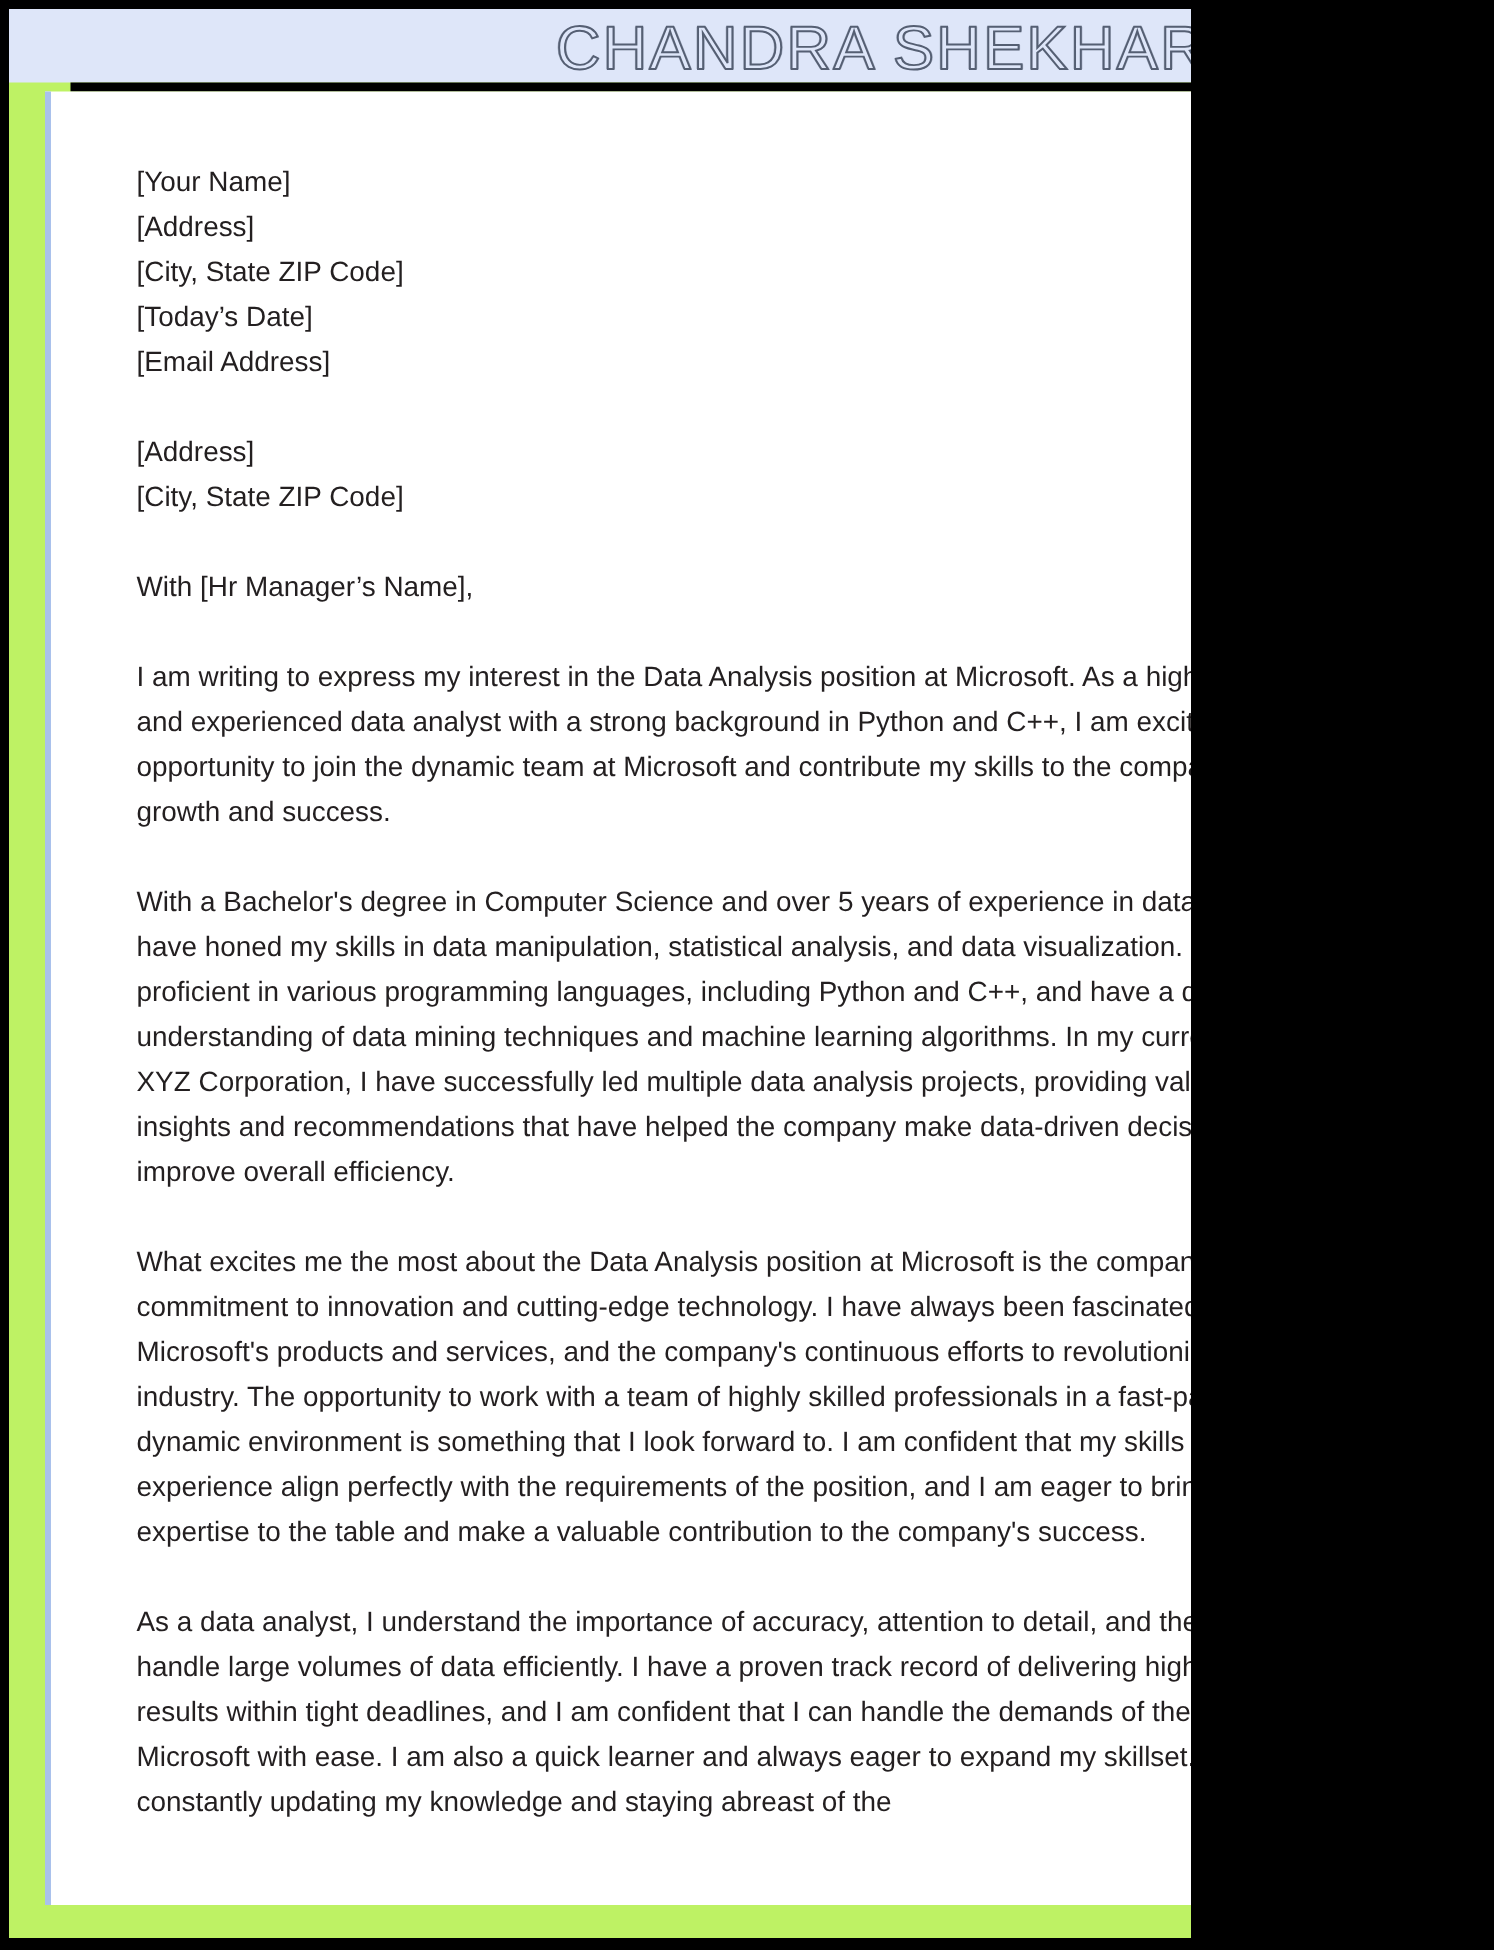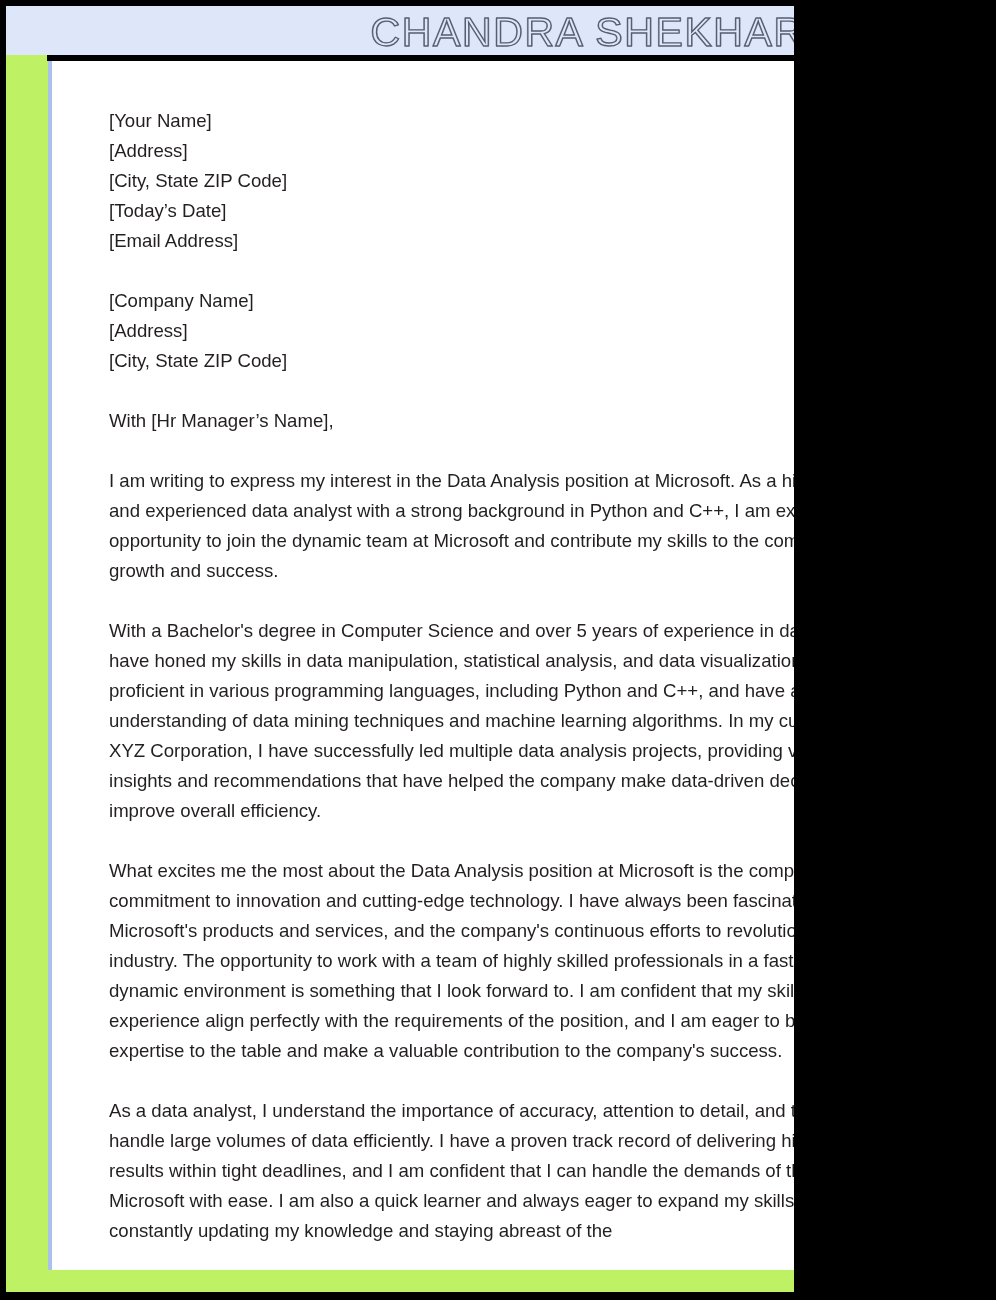--- a/index.html
+++ b/index.html
@@ -70,21 +70,21 @@
     left: 41px;
     top: 49px;
     width: 943px;
     height: 6px;
     background: #000000;
   }
 
   
   #page {
     position: absolute;
-    left: 42px;
+    left: 24px;
     top: 55px;
     width: 898px;
     height: 1209px;
     background: #ffffff;
     border-left: 4px solid #a9c1ec;
     border-right: 1px solid #4d7c0f;
     box-sizing: border-box;
     overflow: visible;
   }
 
@@ -149,21 +149,20 @@
           <span class="addr-line">[Your Name]</span>
           <span class="addr-line">[Address]</span>
           <span class="addr-line">[City, State ZIP Code]</span>
           <span class="addr-line">[Today’s Date]</span>
           <span class="addr-line">[Email Address]</span>
         </div>
 
         <div class="block-gap"></div>
 
         <div>
-          <span class="addr-line">[Company Name]</span>
           <span class="addr-line">[Address]</span>
           <span class="addr-line">[City, State ZIP Code]</span>
         </div>
 
         <div class="block-gap"></div>
 
         <p class="para">With [Hr Manager’s Name],</p>
 
         <div class="block-gap"></div>
 

